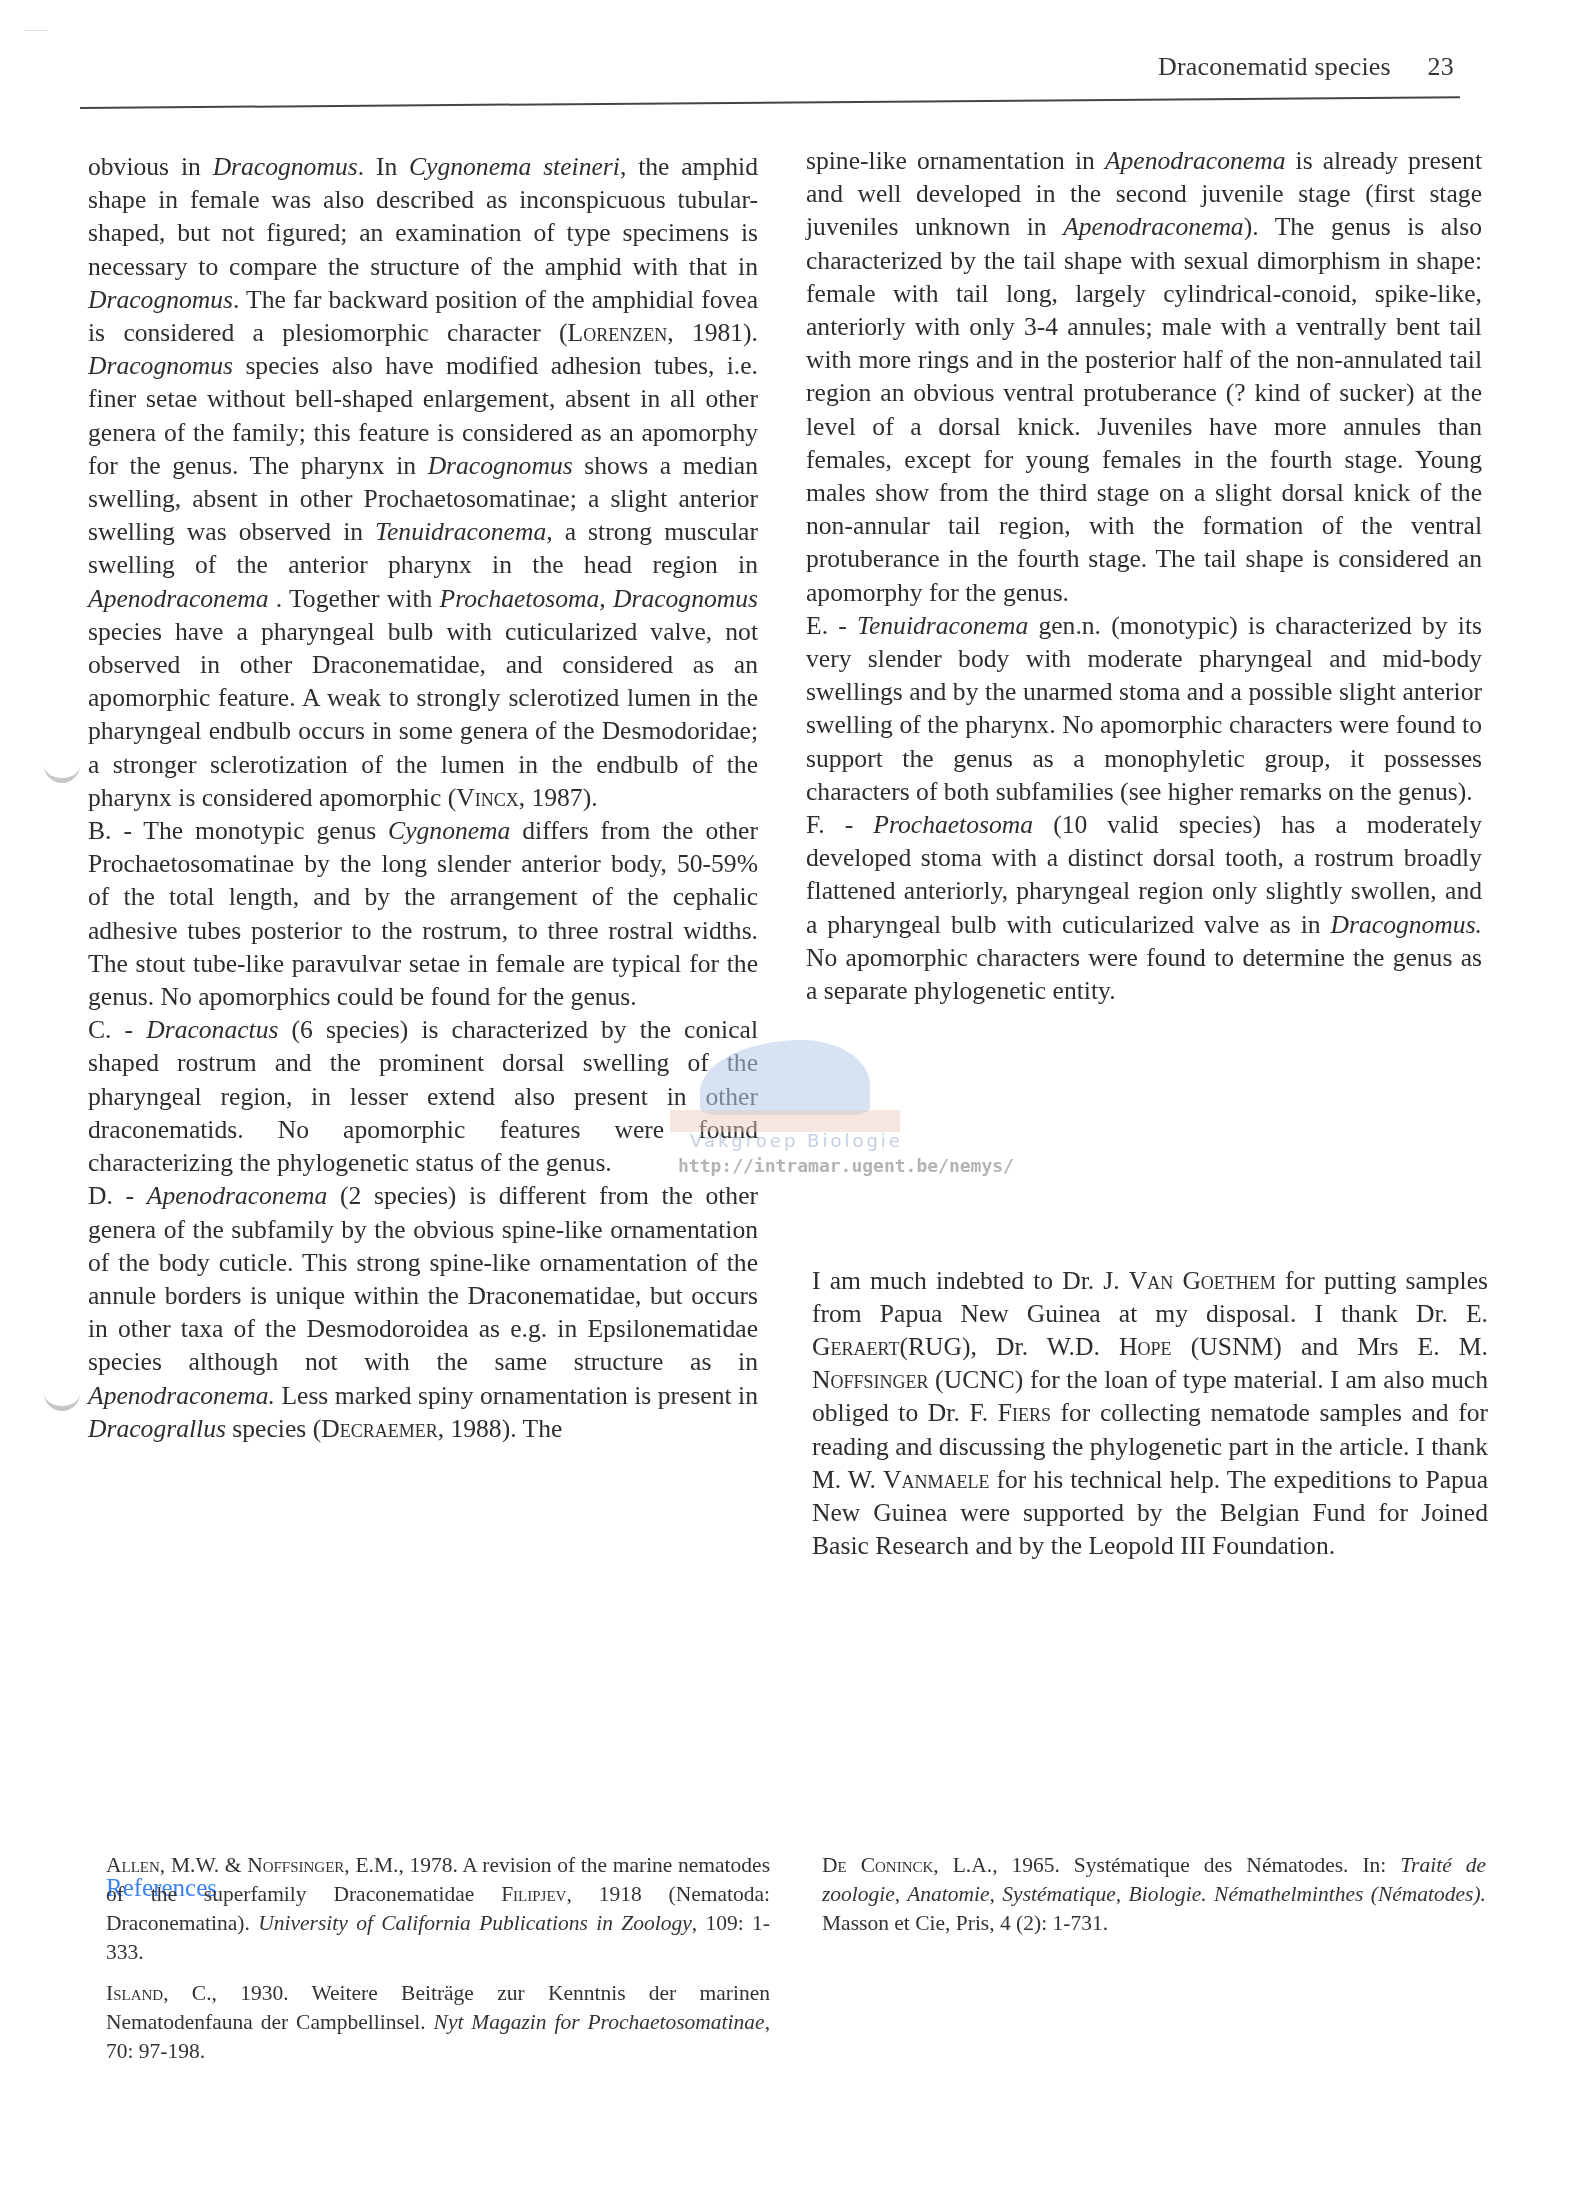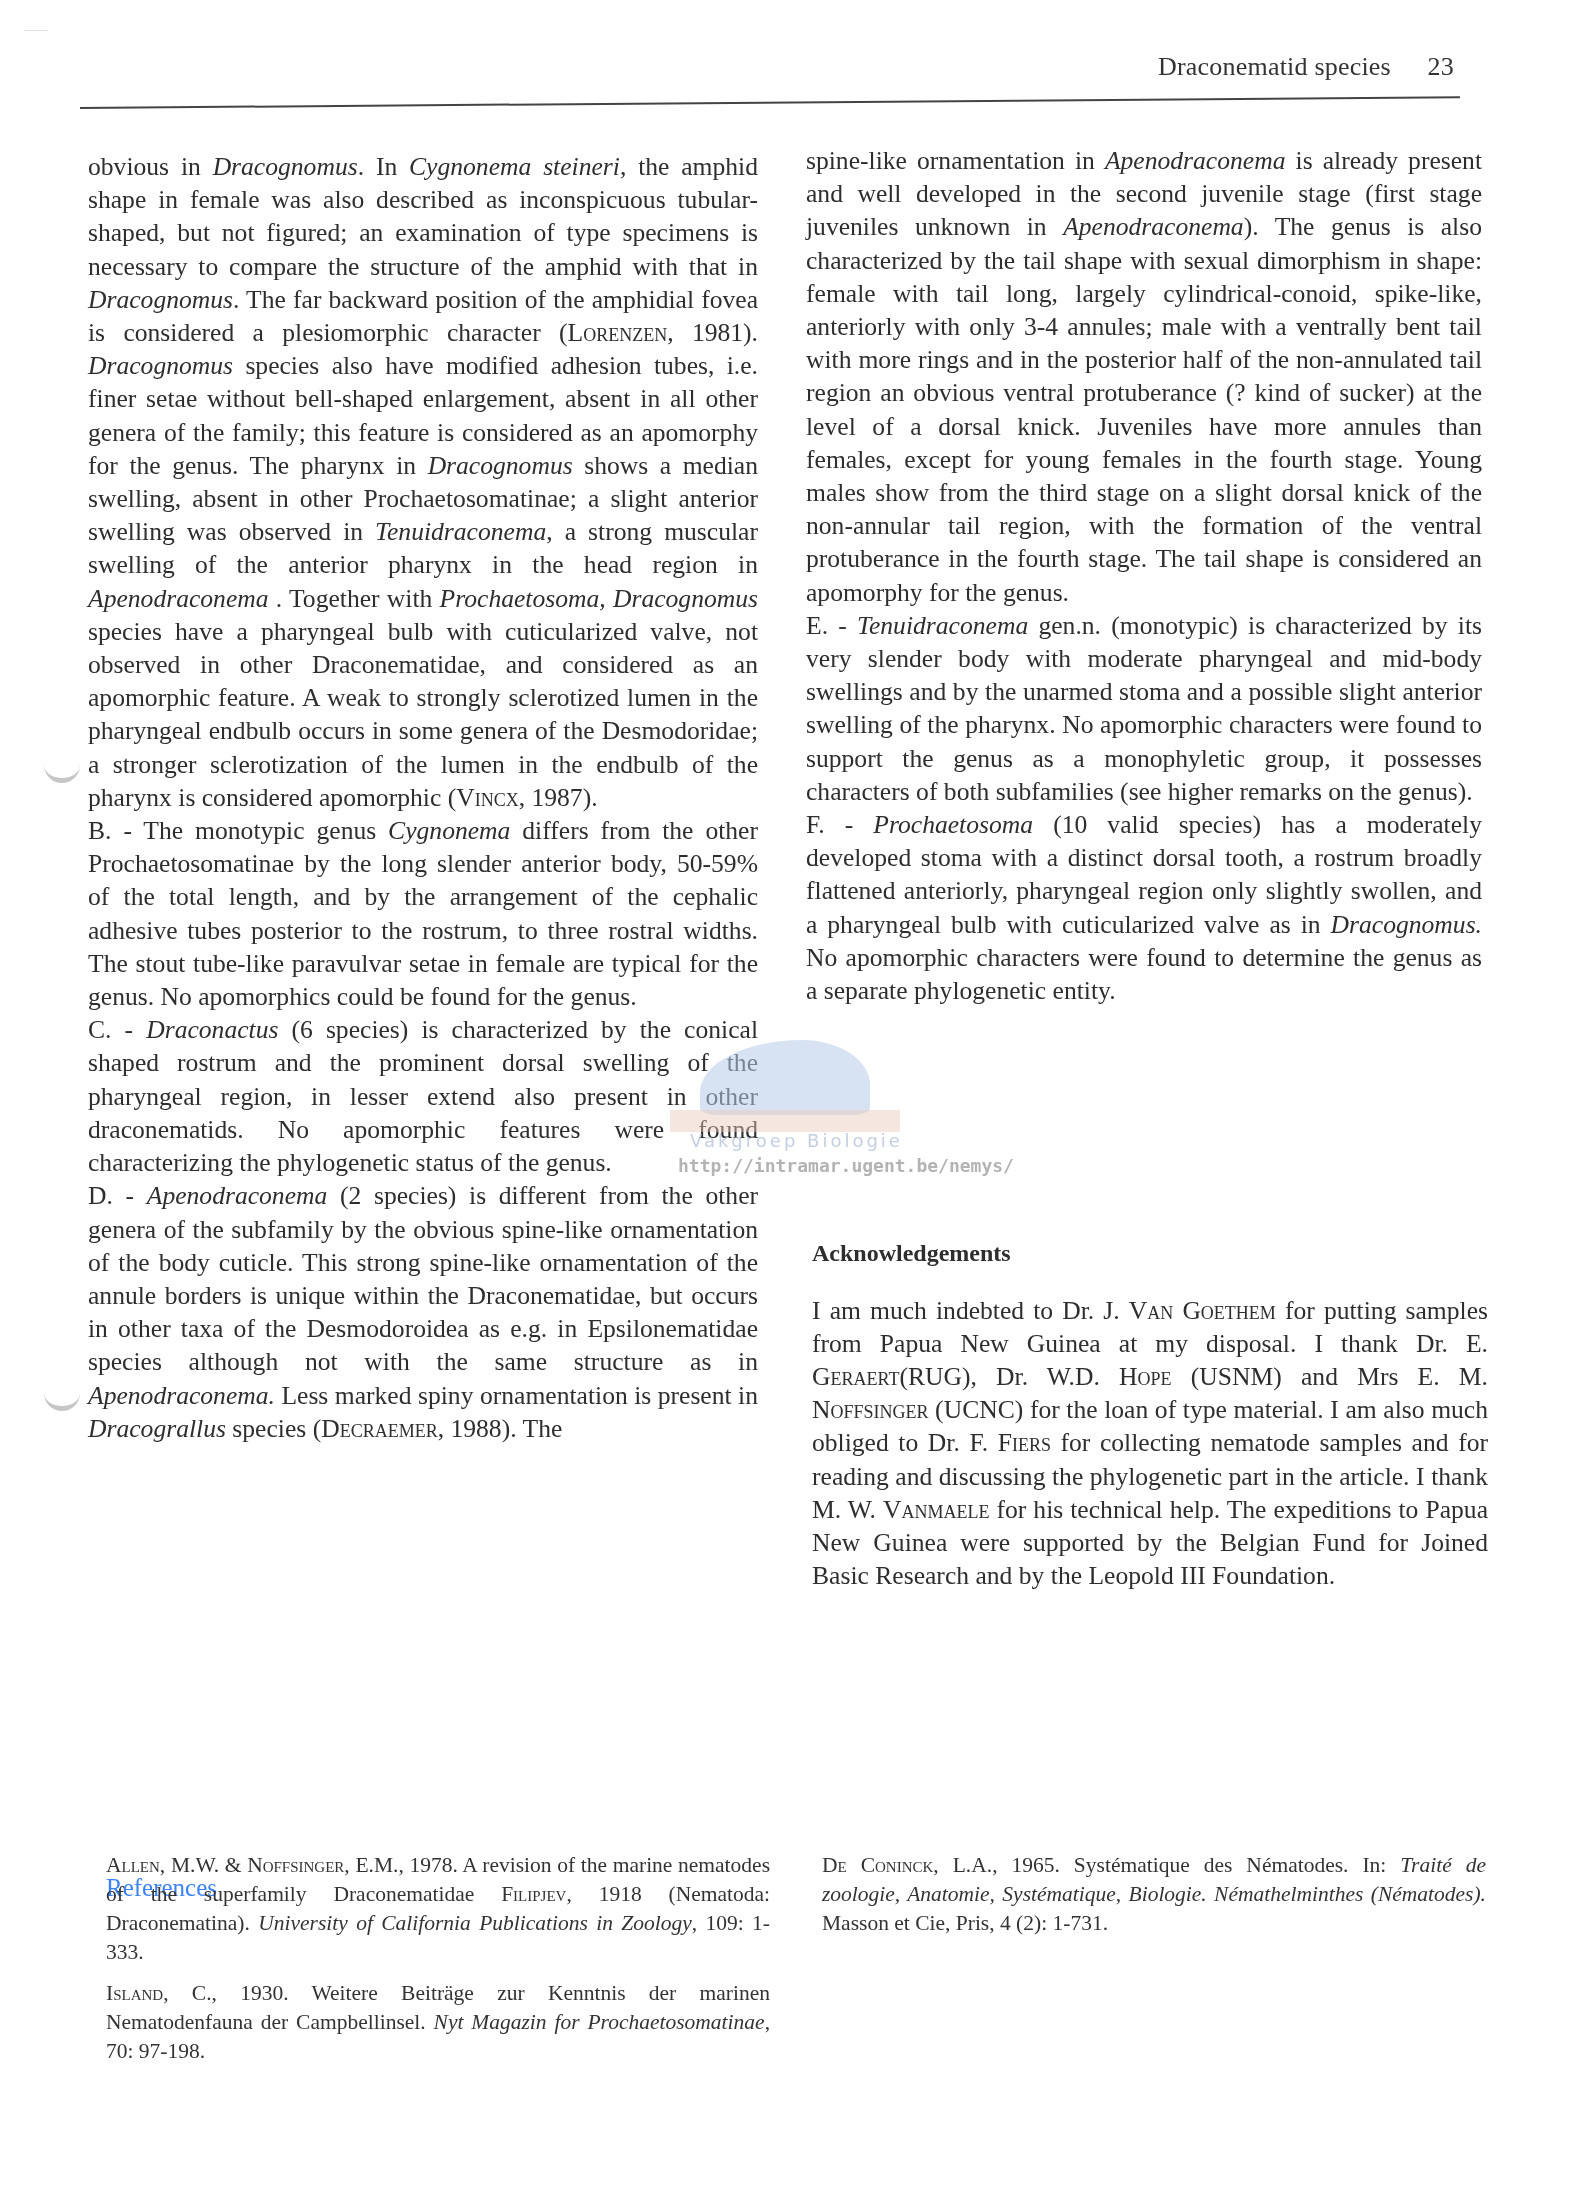--- a/index.html
+++ b/index.html
@@ -57,21 +57,20 @@
       <p><span>C. - </span><em>Draconactus</em><span> (6 species) is characterized by the conical shaped rostrum and the prominent dorsal swelling of the pharyngeal region, in lesser extend also present in other draconematids. No apomorphic features were found characterizing the phylogenetic status of the genus.</span></p>
       <p><span>D. - </span><em>Apenodraconema</em><span> (2 species) is different from the other genera of the subfamily by the obvious spine-like ornamentation of the body cuticle. This strong spine-like ornamentation of the annule borders is unique within the Draconematidae, but occurs in other taxa of the Desmodoroidea as e.g. in Epsilonematidae species although not with the same structure as in </span><em>Apenodraconema.</em><span> Less marked spiny ornamentation is present in </span><em>Dracograllus</em><span> species (</span><span class="sc">Decraemer</span><span>, 1988). The</span></p>
     </div>
   <div class="col col-right">
       <p><span>spine-like ornamentation in </span><em>Apenodraconema</em><span> is already present and well developed in the second juvenile stage (first stage juveniles unknown in </span><em>Apenodraconema</em><span>). The genus is also characterized by the tail shape with sexual dimorphism in shape: female with tail long, largely cylindrical-conoid, spike-like, anteriorly with only 3-4 annules; male with a ventrally bent tail with more rings and in the posterior half of the non-annulated tail region an obvious ventral protuberance (? kind of sucker) at the level of a dorsal knick. Juveniles have more annules than females, except for young females in the fourth stage. Young males show from the third stage on a slight dorsal knick of the non-annular tail region, with the formation of the ventral protuberance in the fourth stage. The tail shape is considered an apomorphy for the genus.</span></p>
       <p><span>E. - </span><em>Tenuidraconema</em><span> gen.n. (monotypic) is characterized by its very slender body with moderate pharyngeal and mid-body swellings and by the unarmed stoma and a possible slight anterior swelling of the pharynx. No apomorphic characters were found to support the genus as a monophyletic group, it possesses characters of both subfamilies (see higher remarks on the genus).</span></p>
       <p><span>F. - </span><em>Prochaetosoma</em><span> (10 valid species) has a moderately developed stoma with a distinct dorsal tooth, a rostrum broadly flattened anteriorly, pharyngeal region only slightly swollen, and a pharyngeal bulb with cuticularized valve as in </span><em>Dracognomus.</em><span> No apomorphic characters were found to determine the genus as a separate phylogenetic entity.</span></p>
     </div>
 
   <div class="ack">
-    <p class="section-head">Acknowledgements</p>
     <p><span>I am much indebted to Dr. J. </span><span class="sc">Van Goethem</span><span> for putting samples from Papua New Guinea at my disposal. I thank Dr. E. </span><span class="sc">Geraert</span><span>(RUG), Dr. W.D. </span><span class="sc">Hope</span><span> (USNM) and Mrs E. M. </span><span class="sc">Noffsinger</span><span> (UCNC) for the loan of type material. I am also much obliged to Dr. F. </span><span class="sc">Fiers</span><span> for collecting nematode samples and for reading and discussing the phylogenetic part in the article. I thank M. W. </span><span class="sc">Vanmaele</span><span> for his technical help. The expeditions to Papua New Guinea were supported by the Belgian Fund for Joined Basic Research and by the Leopold III Foundation.</span></p>
   </div>
 
   <div class="refs-head">References</div>
   <div class="refs refs-left">
       <p><span class="sc">Allen</span><span>, M.W. &amp; </span><span class="sc">Noffsinger</span><span>, E.M., 1978. A revision of the marine nematodes of the superfamily Draconematidae </span><span class="sc">Filipjev</span><span>, 1918 (Nematoda: Draconematina). </span><em>University of California Publications in Zoology</em><span>, 109: 1-333.</span></p>
       <p><span class="sc">Island</span><span>, C., 1930. Weitere Beiträge zur Kenntnis der marinen Nematodenfauna der Campbellinsel. </span><em>Nyt Magazin for Prochaetosomatinae</em><span>, 70: 97-198.</span></p>
     </div>
   <div class="refs refs-right">
       <p><span class="sc">De Coninck</span><span>, L.A., 1965. Systématique des Nématodes. In: </span><em>Traité de zoologie, Anatomie, Systématique, Biologie. Némathelminthes (Nématodes).</em><span> Masson et Cie, Pris, 4 (2): 1-731.</span></p>

